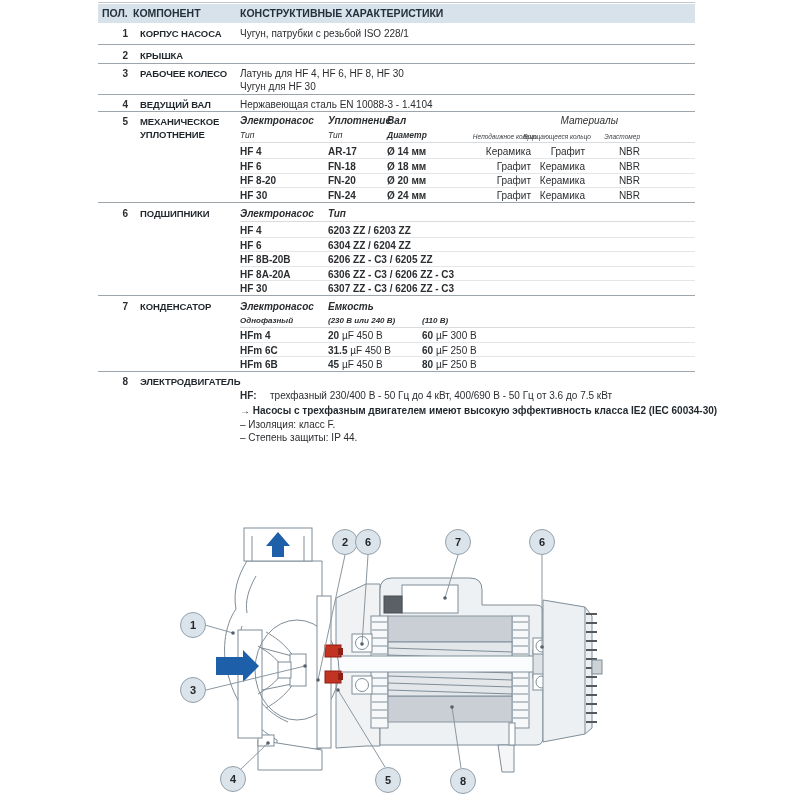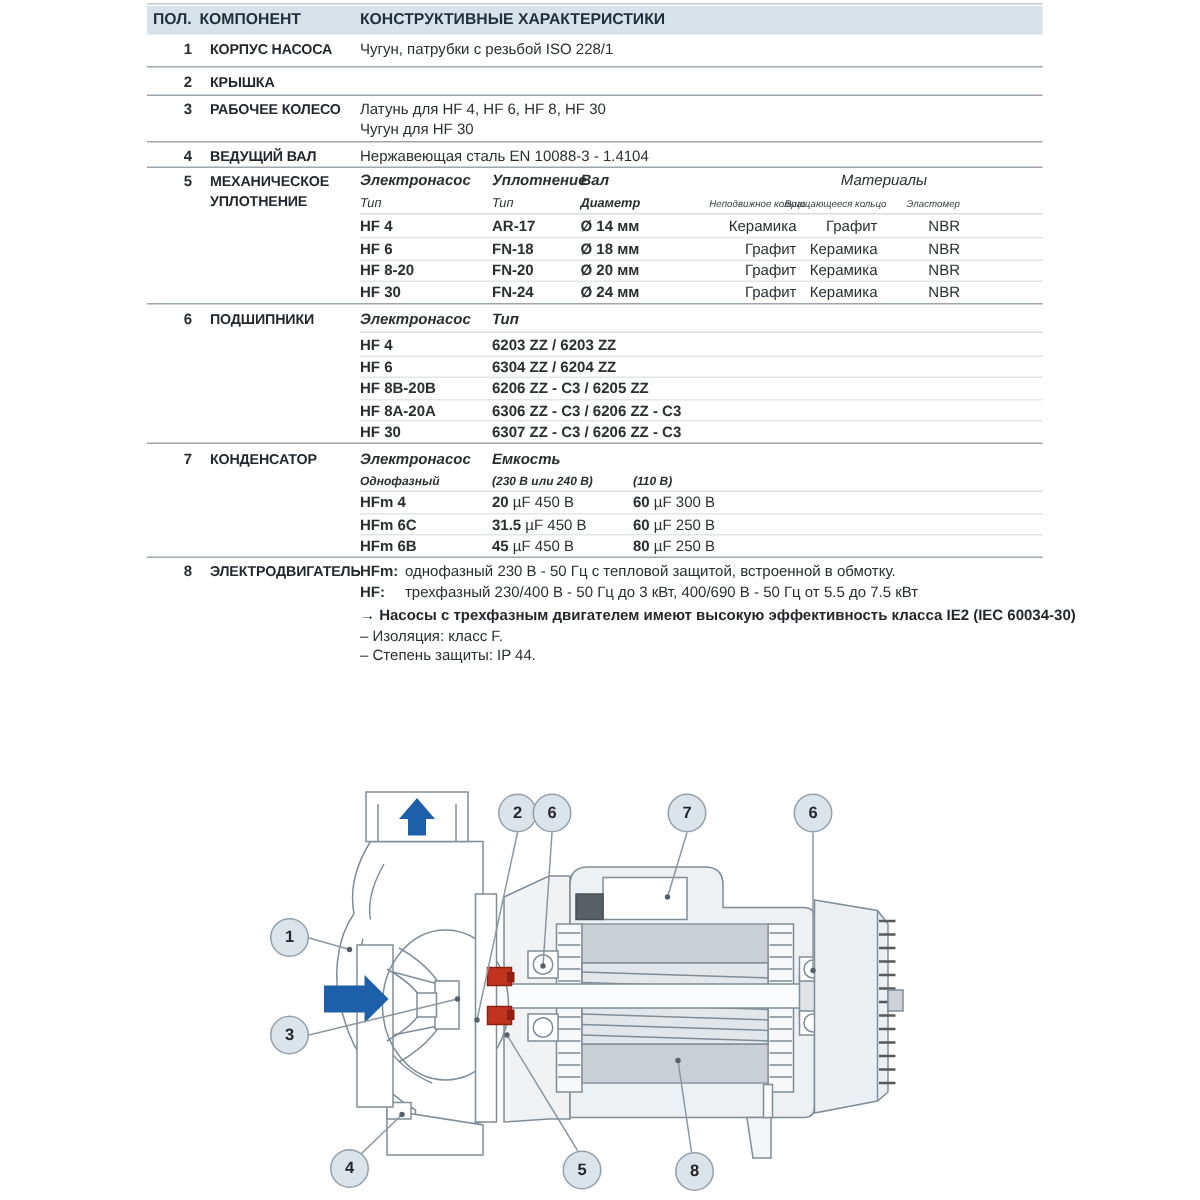--- a/index.html
+++ b/index.html
@@ -145,22 +145,21 @@
   <div class="abs" style="left:230px;top:345px"><span class="b">31.5</span><span> µF 450 В</span></div>
   <div class="abs" style="left:324px;top:345px"><span class="b">60</span><span> µF 250 В</span></div>
   <div class="subsep" style="top:356px;background:#e3e6e8"></div>
   <div class="abs b" style="left:142px;top:359px">HFm 6B</div>
   <div class="abs" style="left:230px;top:359px"><span class="b">45</span><span> µF 450 В</span></div>
   <div class="abs" style="left:324px;top:359px"><span class="b">80</span><span> µF 250 В</span></div>
   <div class="sep" style="top:371px"></div>
 
   <div class="abs numc" style="top:376px">8</div>
   <div class="abs cname" style="left:42px;top:376px">ЭЛЕКТРОДВИГАТЕЛЬ</div>
-  <div class="abs" style="left:142px;top:376px"><span class="lbl">HFm:</span><span>однофазный 230 В - 50 Гц с тепловой защитой, встроенной в обмотку.</span></div>
-  <div class="abs" style="left:142px;top:390px"><span class="lbl">HF:</span><span>трехфазный 230/400 В - 50 Гц до 3 кВт,   400/690 В - 50 Гц от 5.5 до 7.5 кВт</span></div>
+  <div class="abs" style="left:142px;top:390px"><span class="lbl">HF:</span><span>трехфазный 230/400 В - 50 Гц до 4 кВт,   400/690 В - 50 Гц от 3.6 до 7.5 кВт</span></div>
   <div class="abs hl" style="left:142px;top:405px"><span>→</span> <span>Насосы с трехфазным двигателем имеют высокую эффективность класса IE2 (IEC 60034-30)</span></div>
   <div class="abs" style="left:142px;top:419px">– Изоляция: класс F.</div>
   <div class="abs" style="left:142px;top:432px">– Степень защиты: IP 44.</div>
 </div>
 
 <svg id="drawing" viewBox="170 515 460 285">
   <g stroke="#7f8d98" stroke-width="1" fill="none">
 
     <polygon points="336,598 366,584 380,584 380,746 366,746 336,748" fill="#f0f2f4"></polygon>
 

